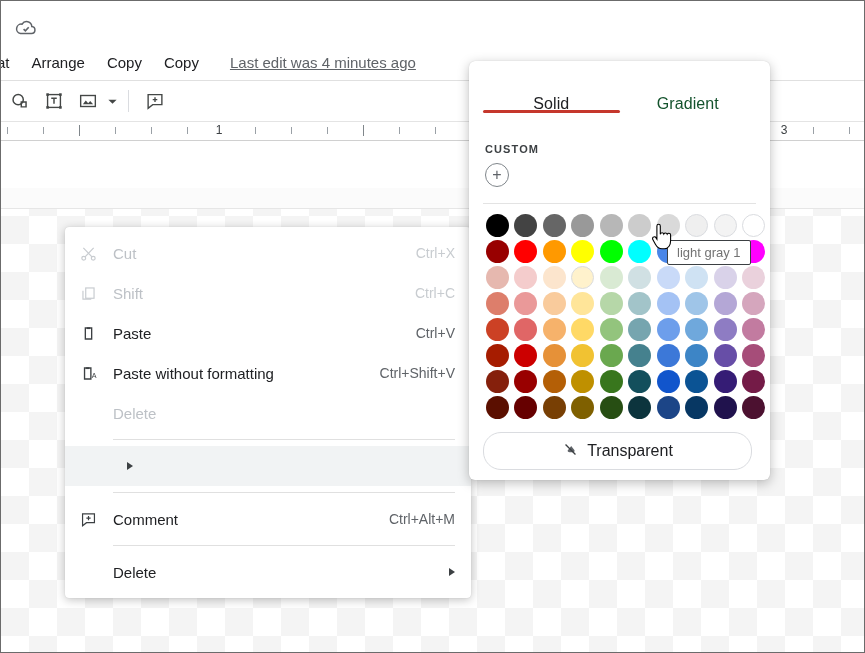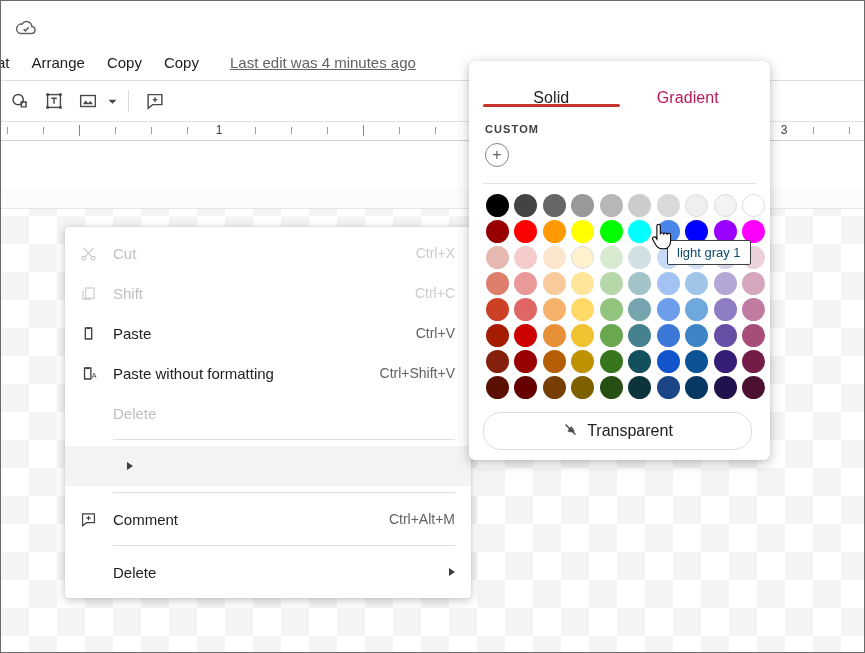--- a/index.html
+++ b/index.html
@@ -172,26 +172,27 @@
     background: #ffffff;
     border-radius: 6px;
     box-shadow: 0 3px 12px rgba(0,0,0,0.26), 0 0 1px rgba(0,0,0,0.2);
     z-index: 60;
     padding-bottom: 10px;
   }
   .picker-tabs {
     display: flex;
     padding: 0 14px;
     height: 46px;
-    align-items: flex-end;
+    align-items: center;
+    margin-top: 20px;
   }
   .picker-tab {
     flex: 1 1 50%;
     display: flex; align-items: center; justify-content: center;
-    font-size: 16px; color: #be185d;
+    font-size: 16px; color: #14532d;
     cursor: pointer;
     position: relative;
     letter-spacing: .1px;
   }
   .picker-tab.active { color: #202124; }
   .picker-tab.active::after {
     content: "";
     position: absolute; left: 0; right: 0; bottom: 0;
     height: 3px; background: #c5372c; border-radius: 2px;
   }
@@ -245,21 +246,21 @@
 
   
   .tooltip {
     position: absolute;
     left: 666px; top: 239px;
     background: #ffffff;
     border: 1px solid #3c4043;
     border-radius: 2px;
     padding: 4px 9px;
     font-size: 13px;
-    color: #0c4a6e;
+    color: #737373;
     white-space: nowrap;
     z-index: 90;
   }
   .cursor {
     position: absolute;
     left: 650px; top: 222px;
     z-index: 95;
     pointer-events: none;
   }
 </style>

